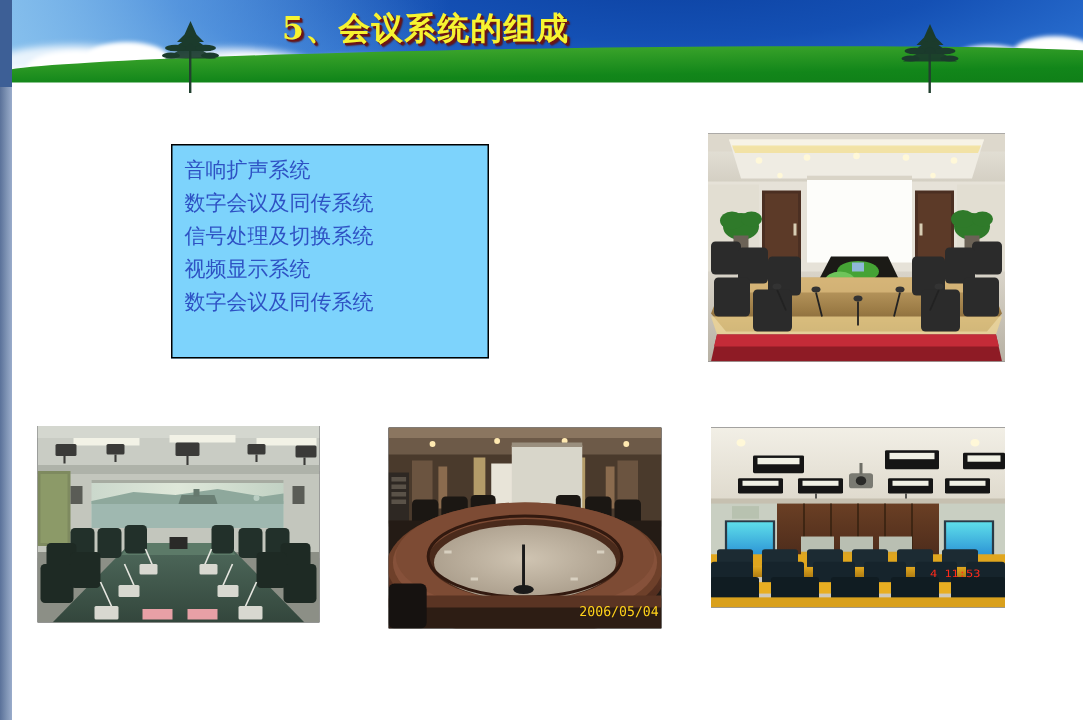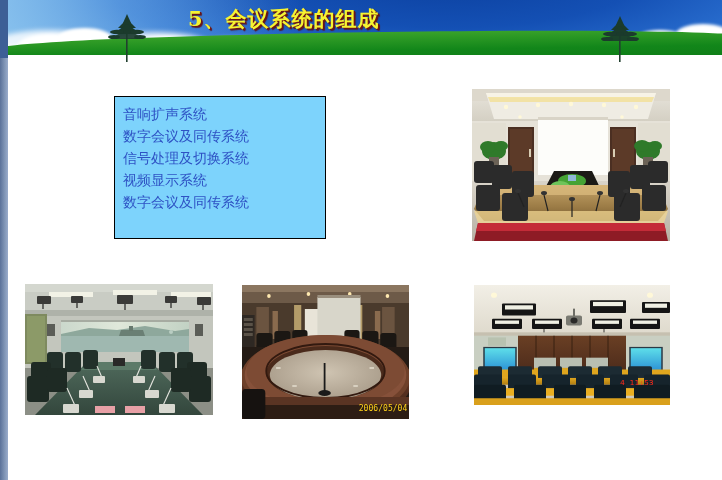--- a/index.html
+++ b/index.html
@@ -163,21 +163,21 @@
     overflow: hidden;
     background: #222;
   }
   .ph-inner { position: absolute; left:0; top:0; width:100%; height:100%; }
 
   
   #photo-conference-room-screen { left: 472px; top: 27px; width: 198px; height: 152px; }
   
   #photo-conference-room-wide-screen { left: 25px; top: 222px; width: 188px; height: 131px; }
   
-  #photo-round-table-room { left: 242px; top: 223px; width: 167px; height: 134px; }
+  #photo-round-table-room { left: 259px; top: 223px; width: 182px; height: 134px; }
   
   #photo-auditorium { left: 474px; top: 223px; width: 196px; height: 120px; }
 </style>
 </head>
 <body>
 
 <div id="slide">
 
   <div class="banner">
     <div class="sky"></div>

